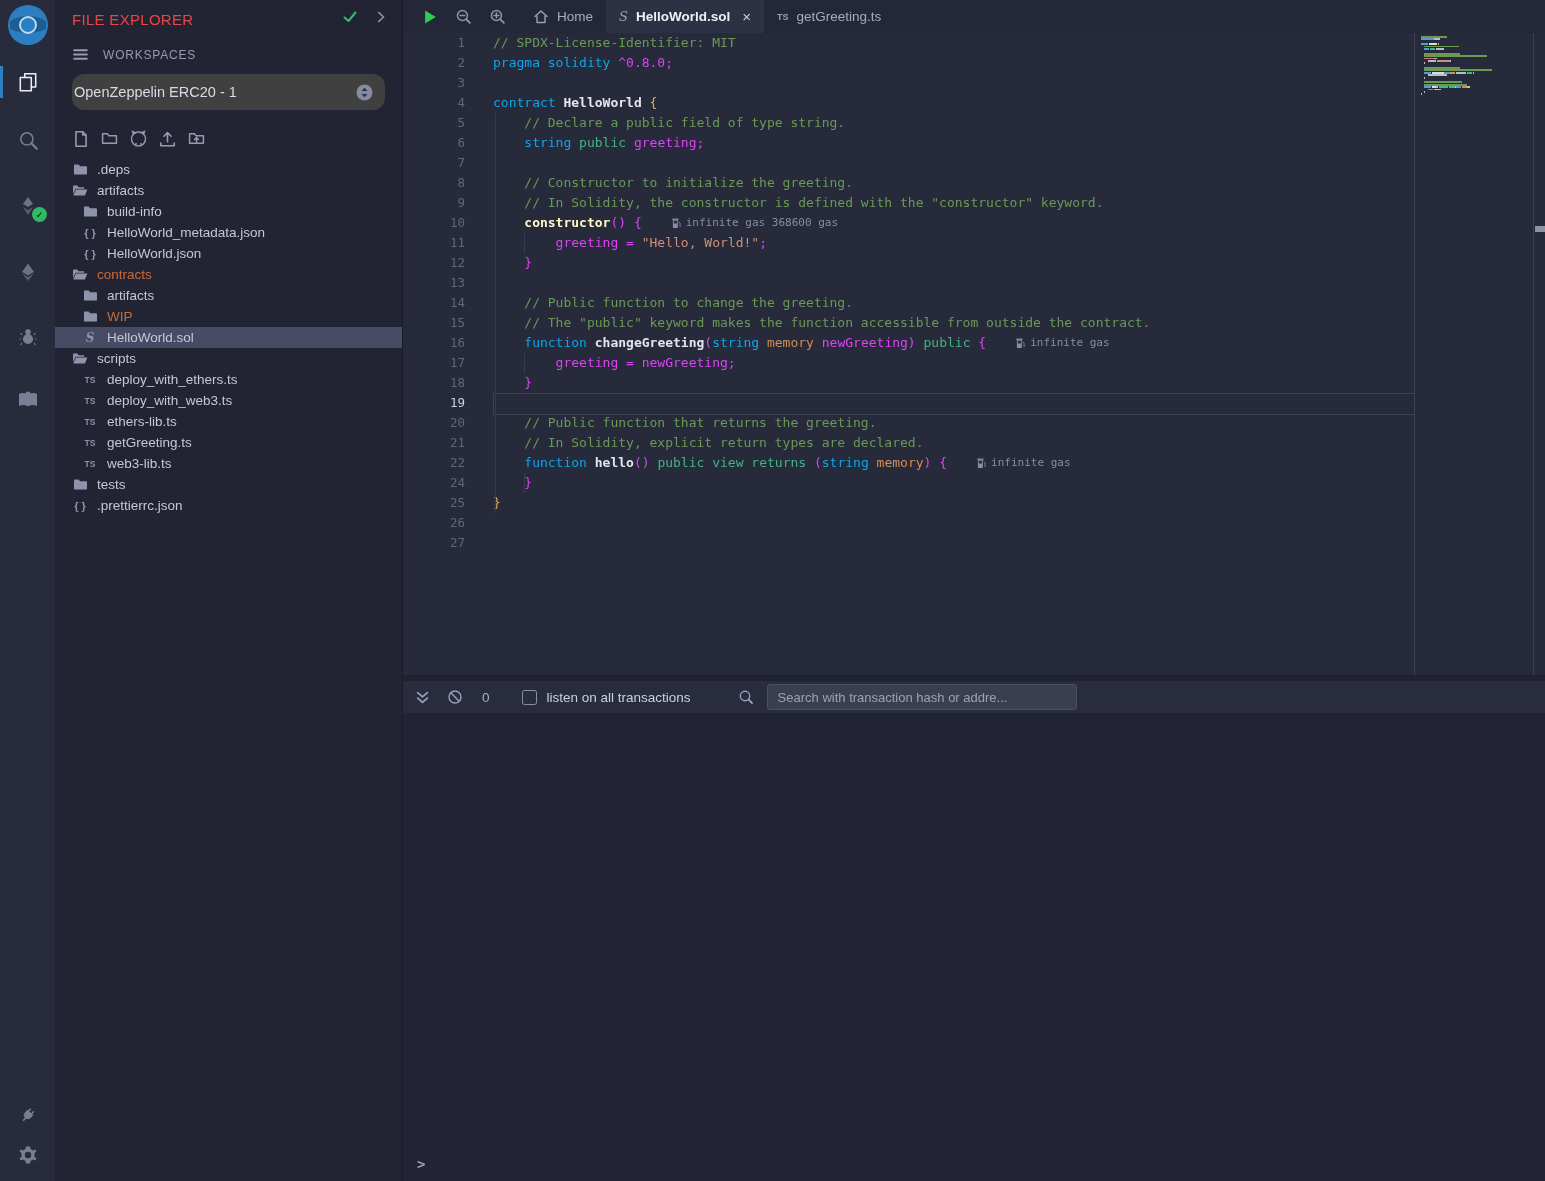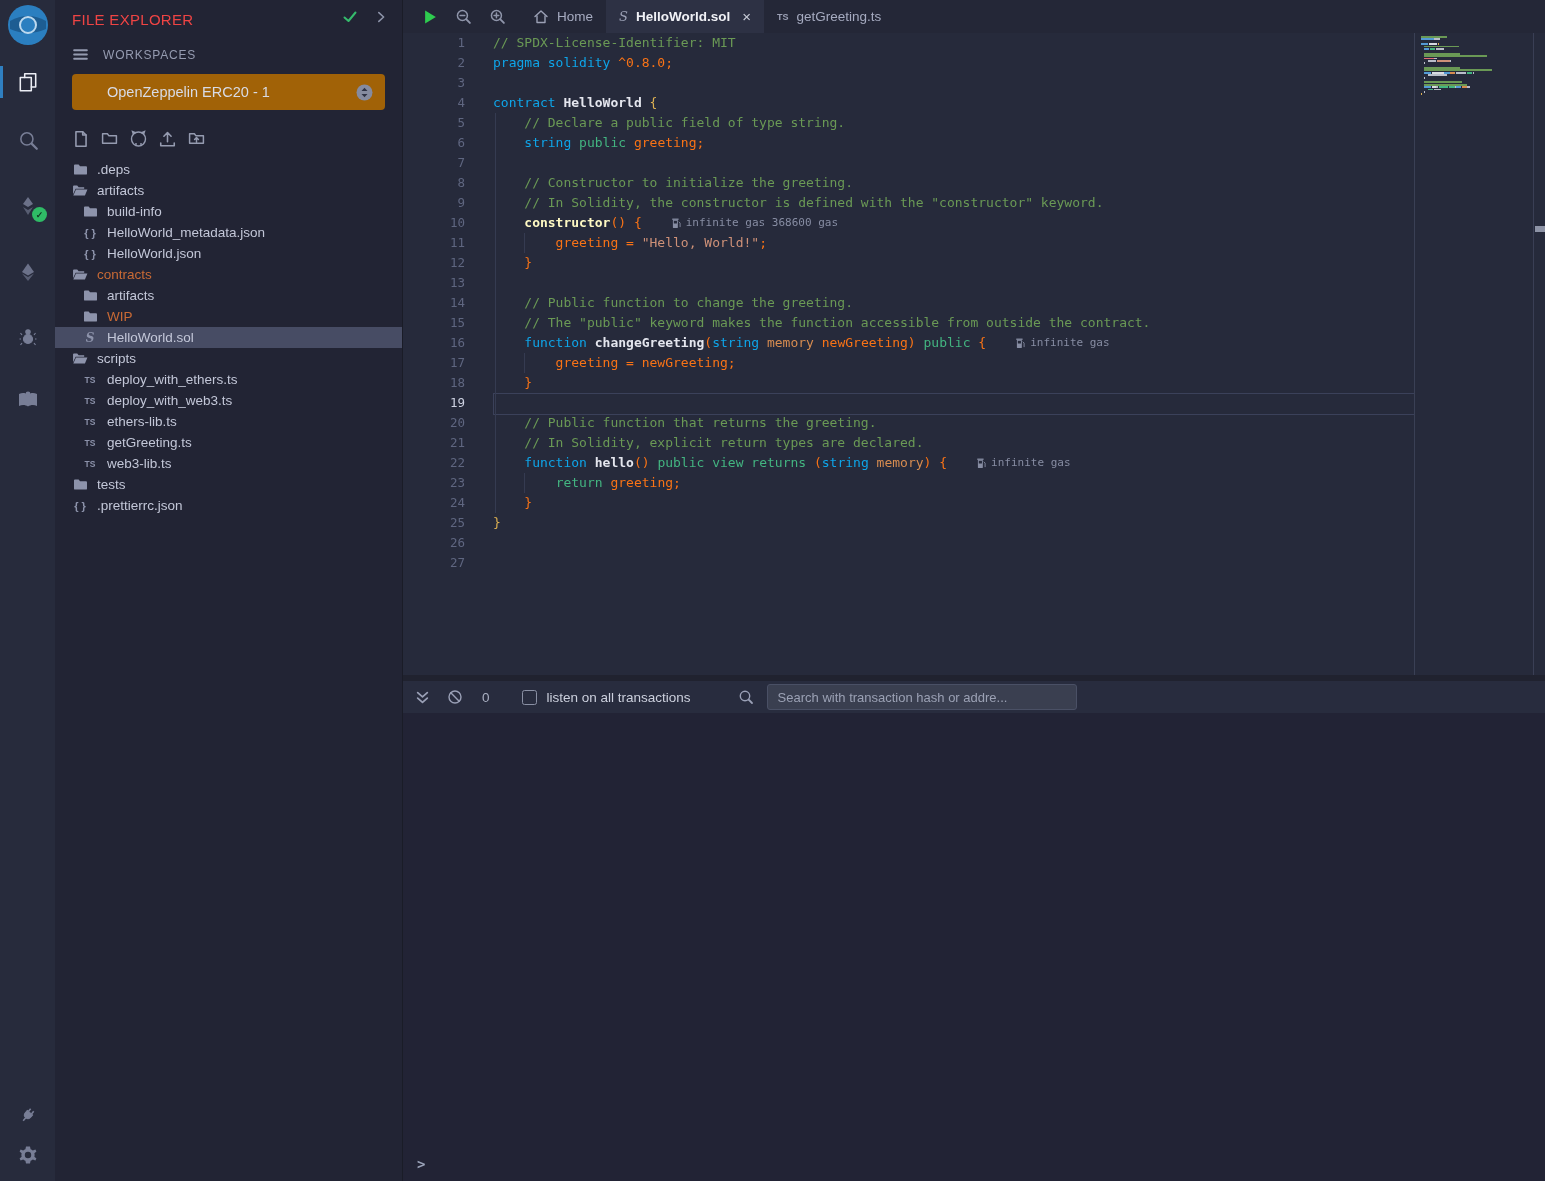--- a/index.html
+++ b/index.html
@@ -19,21 +19,21 @@
 
   
   .panel { width:348px; background:#222434; border-right:1px solid #1a1c27; flex-shrink:0; position:relative; }
   .panel-header { display:flex; align-items:center; padding:9px 14px 0 17px; }
   .panel-title { font-size:15px; color:#ef4444; letter-spacing:.3px; }
   .panel-header .sp { flex:1; }
   .hdr-check { color:#35bb6c; margin-right:16px; cursor:pointer; }
   .hdr-chev { color:#8d93a9; cursor:pointer; }
   .ws-row { display:flex; align-items:center; margin:17px 0 0 17px; color:#959bb0; }
   .ws-label { font-size:12px; letter-spacing:.8px; margin-left:14px; }
-  .ws-select { margin:11px 17px 0 17px; height:36px; background:#a16207; border-radius:4px; display:flex; align-items:center; padding:0 12px 0 35px; cursor:pointer; }
+  .ws-select { margin:11px 17px 0 17px; height:36px; background:#404040; border-radius:12px; display:flex; align-items:center; padding:0 12px 0 2px; cursor:pointer; }
   .ws-name { font-size:14.5px; color:#d8dbe6; flex:1; }
   .tool-row { display:flex; align-items:center; gap:10px; margin:19px 0 0 17px; color:#959bb0; }
   .tool-row .tbtn { cursor:pointer; display:flex; }
   .tree { margin-top:11px; }
   .trow { height:21px; display:flex; align-items:center; font-size:13.5px; color:#c3c7d8; cursor:pointer; position:relative; }
   .trow.sel { background:#474c64; }
   .trow.accent .tlabel { color:#c96a35; }
   .ticon { width:16px; display:flex; justify-content:center; align-items:center; color:#8d93ab; margin-right:9px; flex-shrink:0; }
   .ticon .txtic { font-size:11px; color:#8d93ab; font-weight:bold; }
   .ticon .tsic { font-size:8.5px; letter-spacing:0; }
@@ -52,21 +52,21 @@
   .tab .solic { font-family:"DejaVu Serif", serif; font-style:italic; font-size:13px; }
 
   .editor { height:642px; background:#262a3b; position:relative; overflow:hidden; flex-shrink:0;
             font-family:"DejaVu Sans Mono", monospace; }
   .line { height:20px; display:flex; position:relative; }
   .num { width:90px; padding-right:28px; text-align:right; color:#5f6680; font-size:12.5px; line-height:20px; flex-shrink:0; }
   .line.cur .num { color:#ced2e2; }
   .line.cur::after { content:''; position:absolute; left:90px; width:920px; top:0; height:20px; border:1px solid #3b415a; pointer-events:none; }
   .code { white-space:pre; font-size:13px; line-height:20px; }
   .s-com{color:#6a9955;} .s-kw{color:#0ea5e9;} .s-mod{color:#43b581;}
-  .s-mem{color:#d78c50;} .s-str{color:#ce9178;} .s-pln{color:#f97316;}
+  .s-mem{color:#d78c50;} .s-str{color:#ce9178;} .s-pln{color:#d946ef;}
   .s-fn{color:#e4e6ee;font-weight:bold;} .s-ctor{color:#fef9c3;font-weight:bold;} .s-b1{color:#dcb052;}
   .gas { display:inline-flex; align-items:center; gap:5px; margin-left:30px; color:#878da3; font-size:11px; vertical-align:top; line-height:20px; }
   .guide { position:absolute; width:1px; background:#353b51; }
   .ruler { position:absolute; left:1011px; top:0; height:642px; width:1px; background:#3a4055; }
   .minimap { position:absolute; left:1018px; top:3px; width:92px; cursor:pointer; }
   .mline { height:2.4px; white-space:nowrap; font-size:0; }
   .mline i { display:inline-block; height:1.9px; }
   .edge { position:absolute; left:1130px; top:0; height:642px; width:1px; background:#3a3f55; }
   .thumb { position:absolute; left:1132px; top:193px; width:11px; height:6px; background:#8d93a6; cursor:pointer; }
 
@@ -499,24 +499,20 @@
             <span class="code"><span class="s-pln">    </span><span class="s-kw">function</span><span class="s-pln"> </span><span class="s-fn">hello</span><span class="s-pln">() </span><span class="s-mod">public</span><span class="s-pln"> </span><span class="s-mod">view</span><span class="s-pln"> </span><span class="s-mod">returns</span><span class="s-pln"> (</span><span class="s-kw">string</span><span class="s-pln"> </span><span class="s-mem">memory</span><span class="s-pln">) {</span></span>
             <span class="gas">
               <svg width="9" height="11" viewBox="0 0 10 12" fill="#878da3">
                 <rect x="1" y="2" width="5.5" height="9" rx="0.5"></rect>
                 <rect x="2" y="3" width="3.5" height="3" fill="#262a3b"></rect>
                 <path d="M7.5 4 L9 5.5 V10" stroke="#878da3" fill="none" stroke-width="1"></path>
                 <rect x="0.3" y="0.5" width="7" height="1.5"></rect>
               </svg>
               <span>infinite gas</span>
             </span>
-          </div>
-          <div class="line">
-            <span class="num">23</span>
-            <span class="code"><span class="s-pln">        </span><span class="s-mod">return</span><span class="s-pln"> greeting;</span></span>
           </div>
           <div class="line">
             <span class="num">24</span>
             <span class="code"><span class="s-pln">    }</span></span>
           </div>
           <div class="line">
             <span class="num">25</span>
             <span class="code"><span class="s-b1">}</span></span>
           </div>
           <div class="line">

